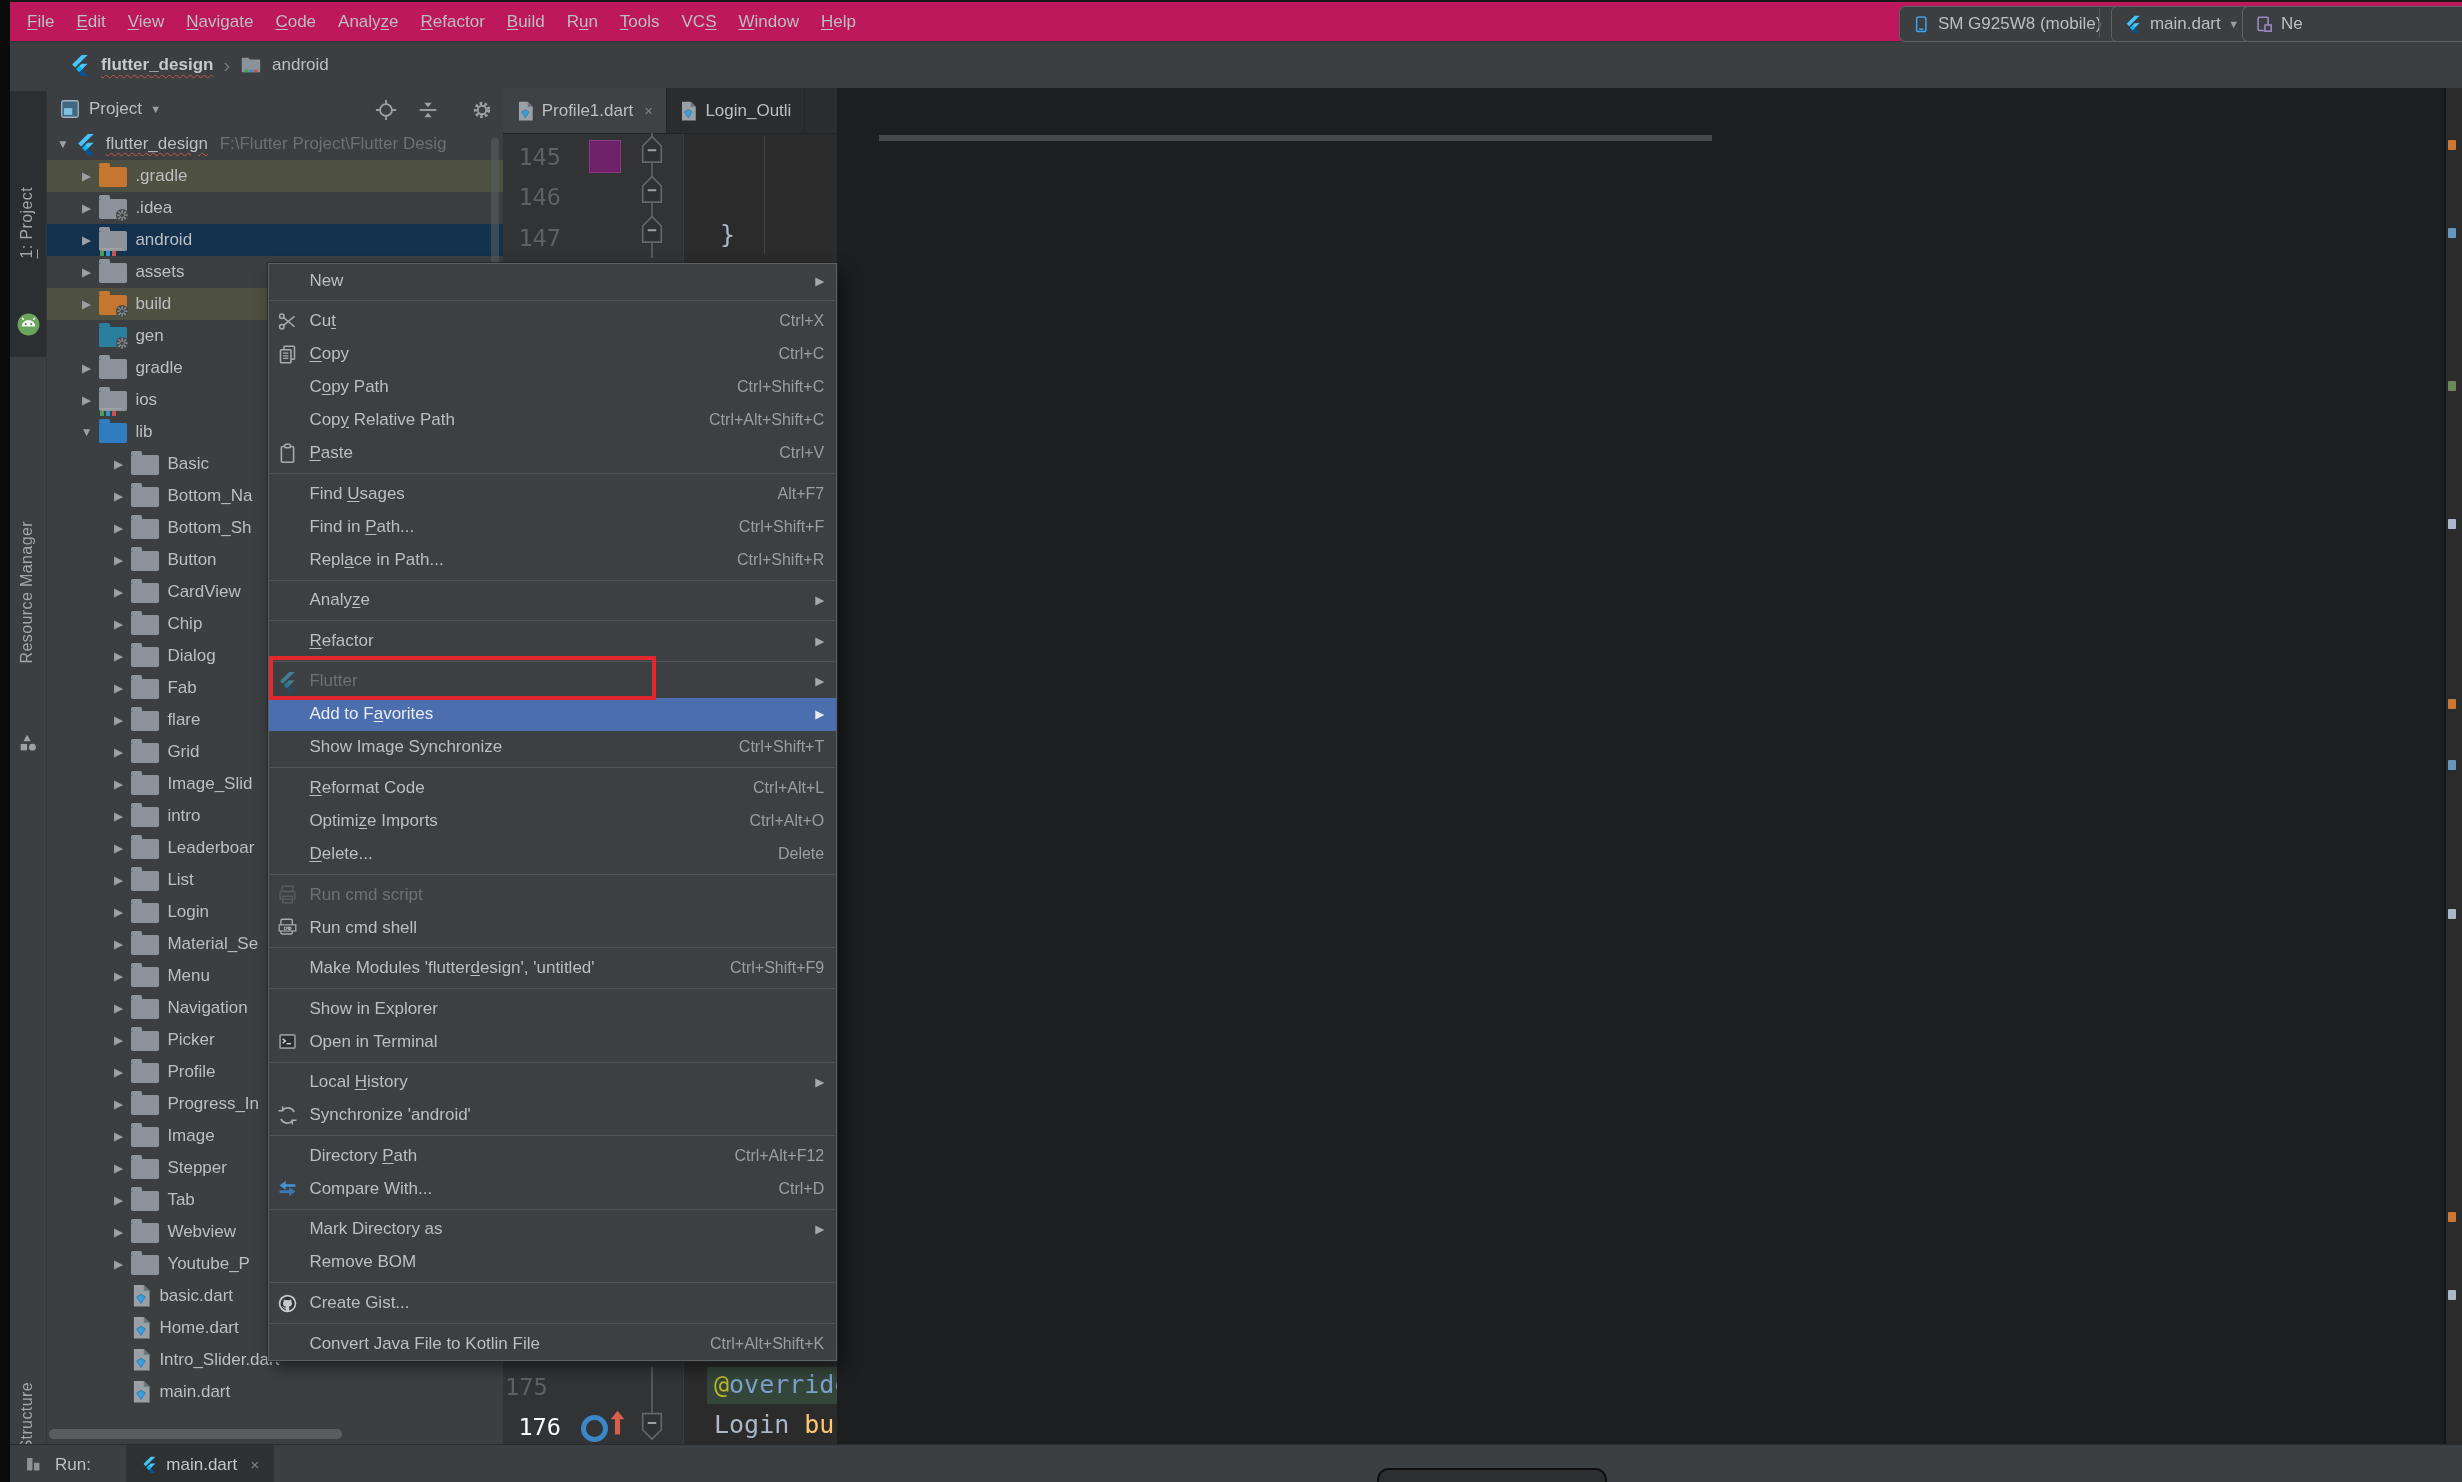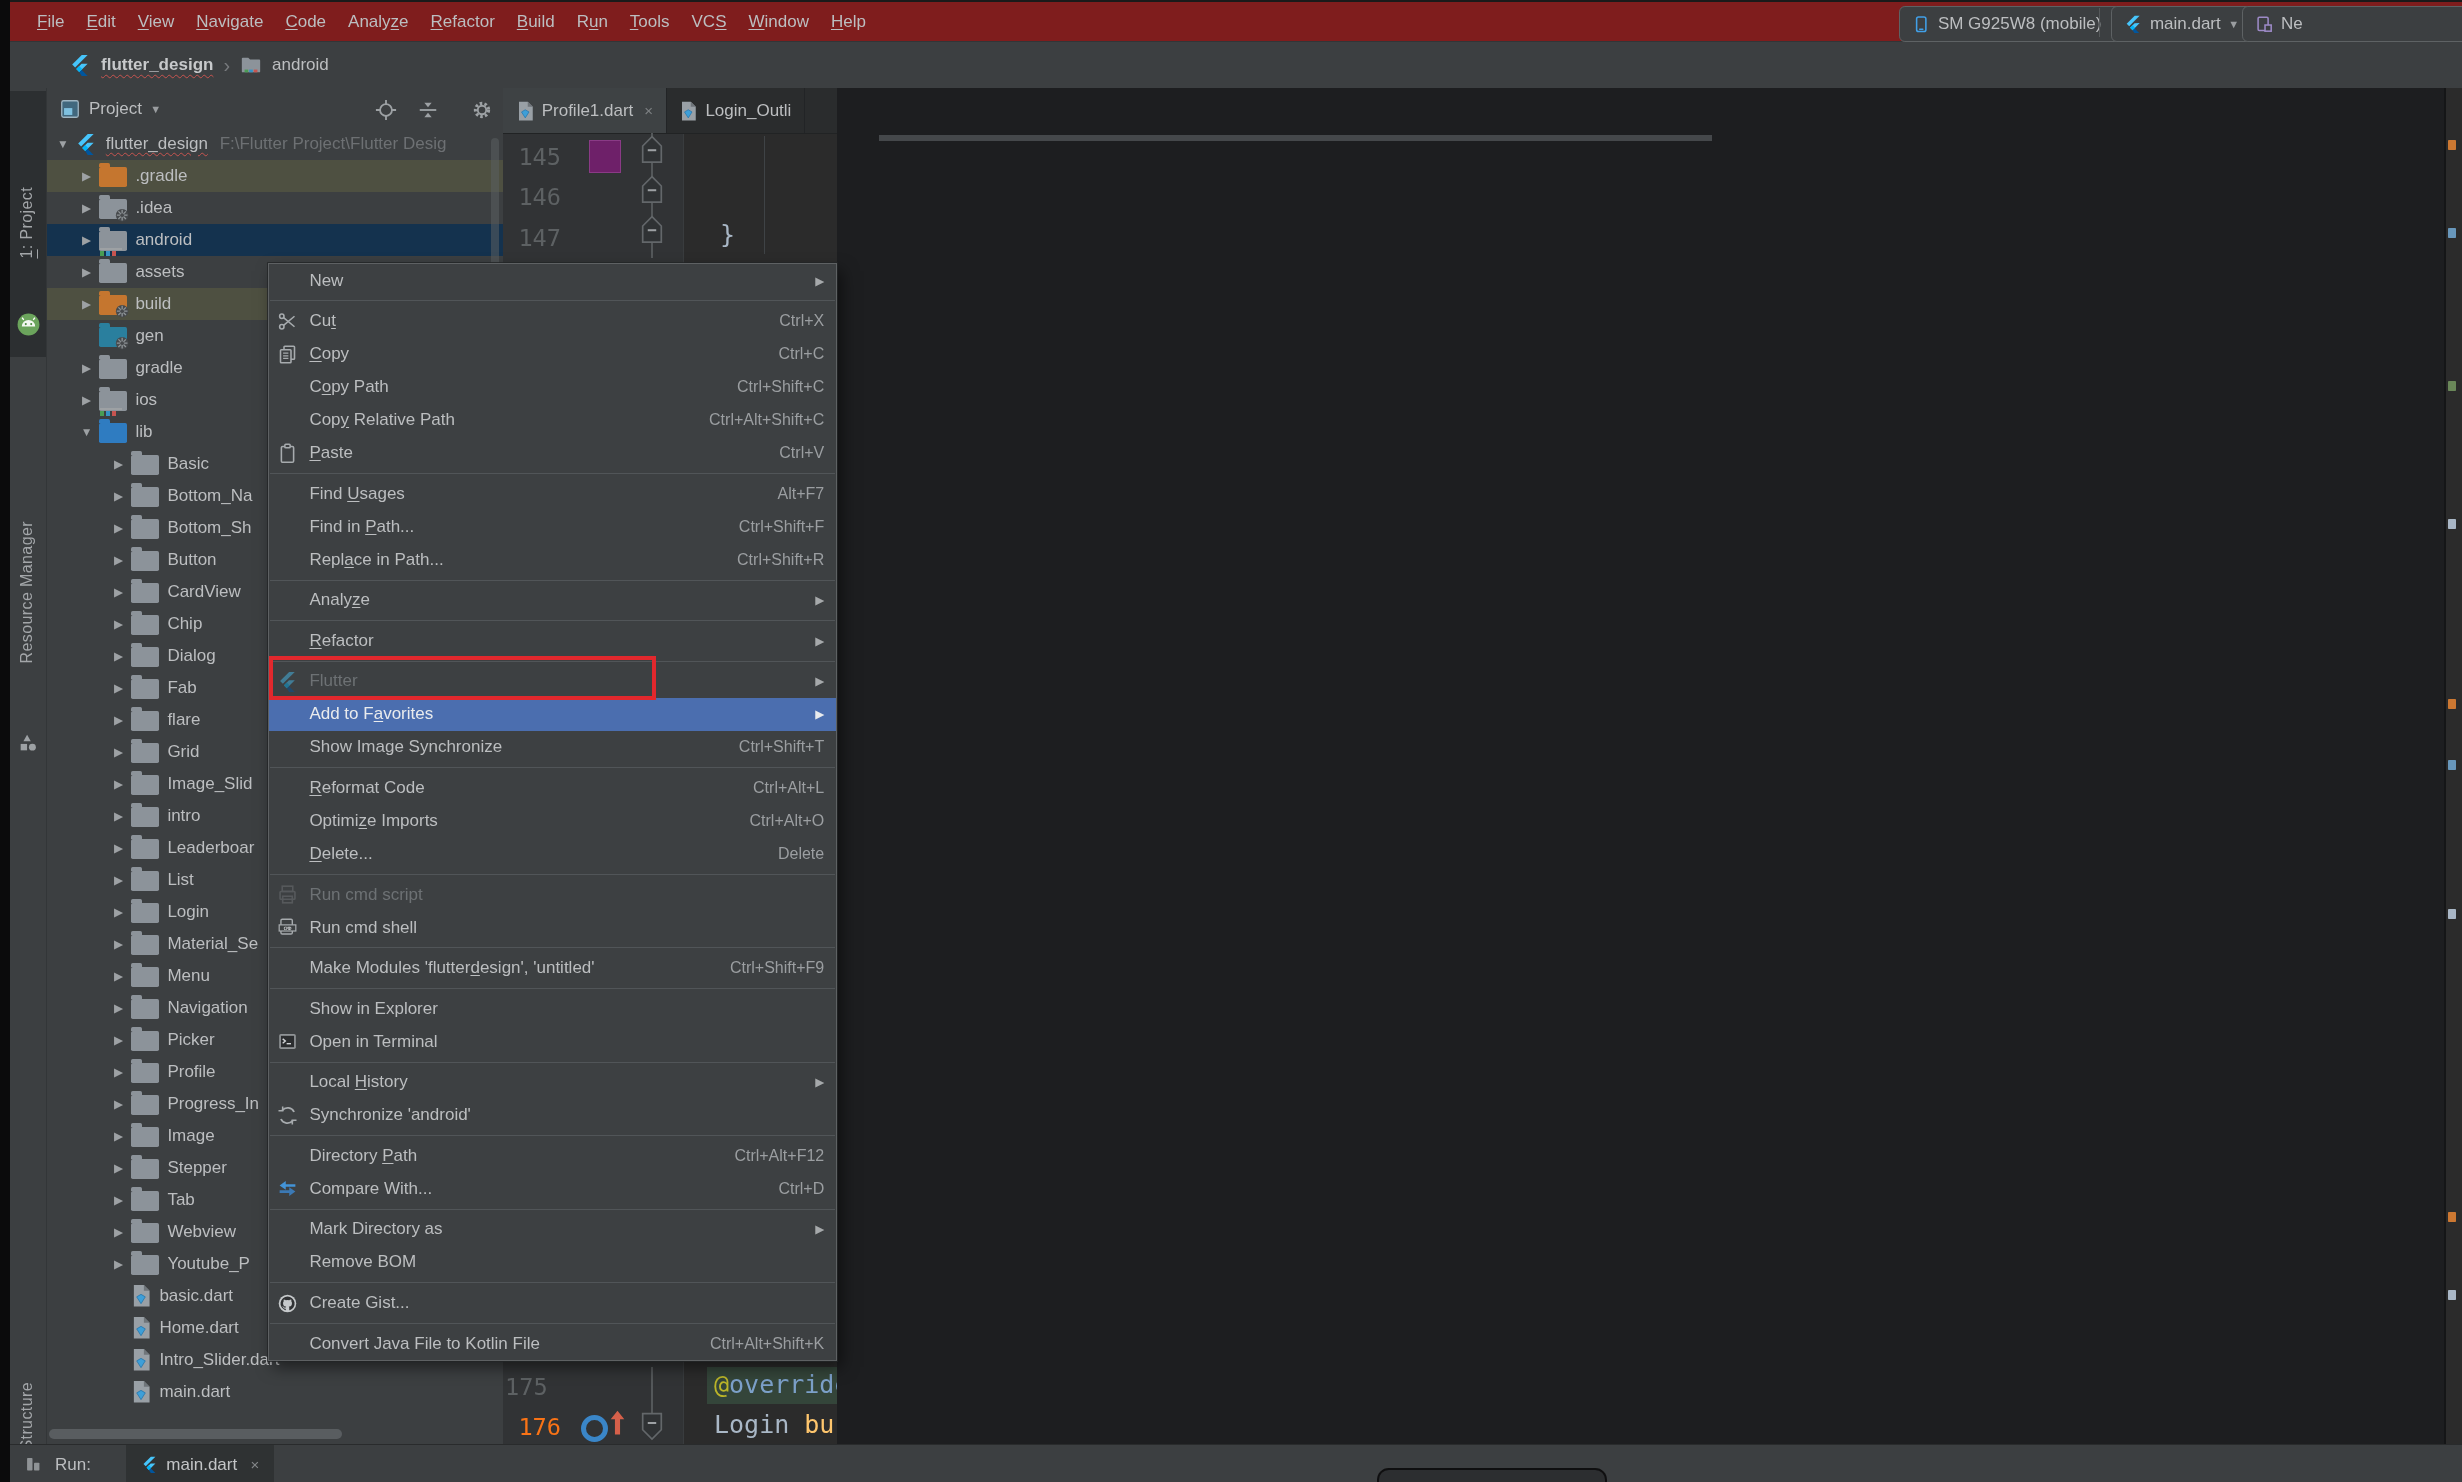--- a/index.html
+++ b/index.html
@@ -7,22 +7,22 @@
        font-family:"Liberation Sans",sans-serif;color:#bcbec0;-webkit-font-smoothing:antialiased}
   .abs{position:absolute}
   u{text-decoration:underline;text-underline-offset:1.7px}
   .icn{display:inline-flex;flex:none;width:22px;height:22px;align-items:center;justify-content:center}
   .icn svg{width:100%;height:100%}
 
   
   #left-edge{left:0;top:0;width:10px;height:1483px;background:#0b0b0c}
 
   
-  #menubar{left:10px;top:0;right:0;height:39px;background:#7f1d1d;border-top:2.5px solid #1a1a1a;
-           border-bottom:0.8px solid #323537;display:flex;align-items:center;padding-left:16px}
+  #menubar{left:10px;top:0;right:0;height:39px;background:#be185d;border-top:2.5px solid #1a1a1a;
+           border-bottom:0.8px solid #323537;display:flex;align-items:center;padding-left:6px}
   .mb-item{padding:0 11px;font-size:17px;color:#bcbec0;cursor:default}
 
   
   #toolbar{left:10px;top:42px;right:0;height:46px;background:#3c3f41;border-bottom:1.7px solid #2b2d2e}
   #crumbs{position:absolute;left:59px;top:0;height:100%;display:flex;align-items:center;gap:10px;font-size:17px}
   #crumb-project{font-weight:bold;color:#c7c9cb;text-decoration:underline wavy #c75450 0.8px;text-underline-offset:4.2px}
   .crumb-sep{color:#787b7e;font-size:20px}
   .tb-btn{position:absolute;top:5.9px;height:34px;border:0.8px solid #5e6264;border-radius:5.9px;
           display:flex;align-items:center;gap:7.6px;padding:0 11.8px;font-size:17px;color:#bcbec0;background:#3c3f41}
   .dd{color:#9a9da0;font-size:11px}
@@ -548,21 +548,21 @@
         <path d="M13 2 24 13v19H2V13z" fill="#2f3234" stroke="#63676a" stroke-width="2"></path>
         <path d="M8 18h10" stroke="#9da1a4" stroke-width="2.4"></path>
       </svg></div>
     <div class="abs" style="left:641px;top:215px;width:22px;height:29px"><svg viewBox="0 0 26 34">
         <path d="M13 2 24 13v19H2V13z" fill="#2f3234" stroke="#63676a" stroke-width="2"></path>
         <path d="M8 18h10" stroke="#9da1a4" stroke-width="2.4"></path>
       </svg></div>
     <div class="abs" style="left:720px;top:220px;font:25px 'DejaVu Sans Mono',monospace;color:#a9b7c6">}</div>
     <div class="abs" style="left:764px;top:136px;width:0.8px;height:118px;background:#3f4346"></div>
     <div class="abs" style="left:505px;top:1373px;width:56px;text-align:left;font:23.6px 'DejaVu Sans Mono',monospace;color:#5d6163">175</div>
-    <div class="abs" style="left:505px;top:1413px;width:56px;text-align:right;font:23.6px 'DejaVu Sans Mono',monospace;color:#f97316">176</div>
+    <div class="abs" style="left:505px;top:1413px;width:56px;text-align:right;font:23.6px 'DejaVu Sans Mono',monospace;color:#ffffff">176</div>
     <div class="abs" style="left:707px;top:1367px;width:133px;height:37px;background:#34453a"></div>
     <div class="abs" style="left:714px;top:1370px;font:25px 'DejaVu Sans Mono',monospace"><span style="color:#bbb529">@</span><span style="color:#7ca0c9">override</span></div>
     <div class="abs" style="left:581px;top:1415px;width:17px;height:17px;border:5px solid #3a86c8;border-radius:50%"></div>
     <div class="abs" style="left:609px;top:1409px;width:17px;height:27px"><svg viewBox="0 0 20 32">
         <path d="M10 2 18 12h-5v18h-6V12H2z" fill="#d6604a"></path>
       </svg></div>
     <div class="abs" style="left:651px;top:1367px;width:1.7px;height:47px;background:#54585a"></div>
     <div class="abs" style="left:641px;top:1412px;width:22px;height:29px"><svg viewBox="0 0 26 34">
         <path d="M2 2h22v19L13 32 2 21z" fill="#2f3234" stroke="#63676a" stroke-width="2"></path>
         <path d="M8 13h10" stroke="#9da1a4" stroke-width="2.4"></path>

